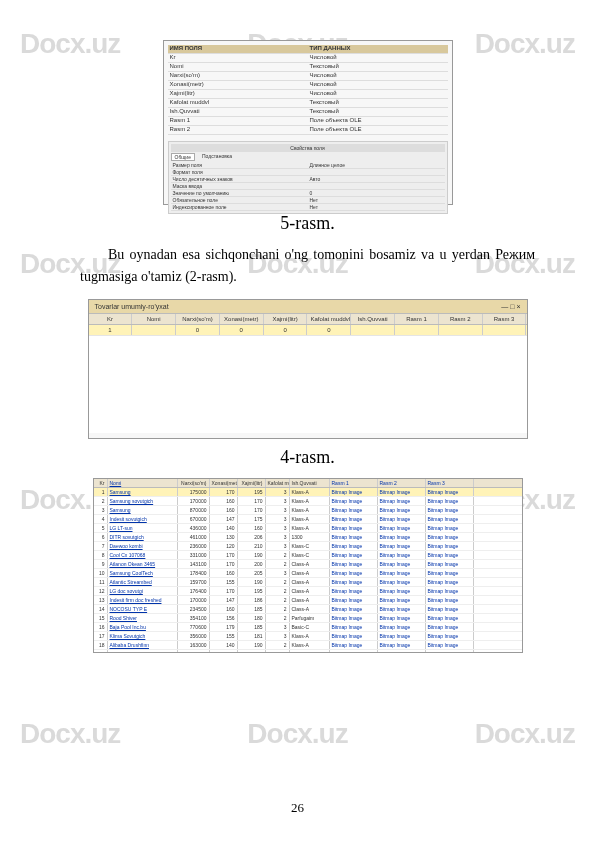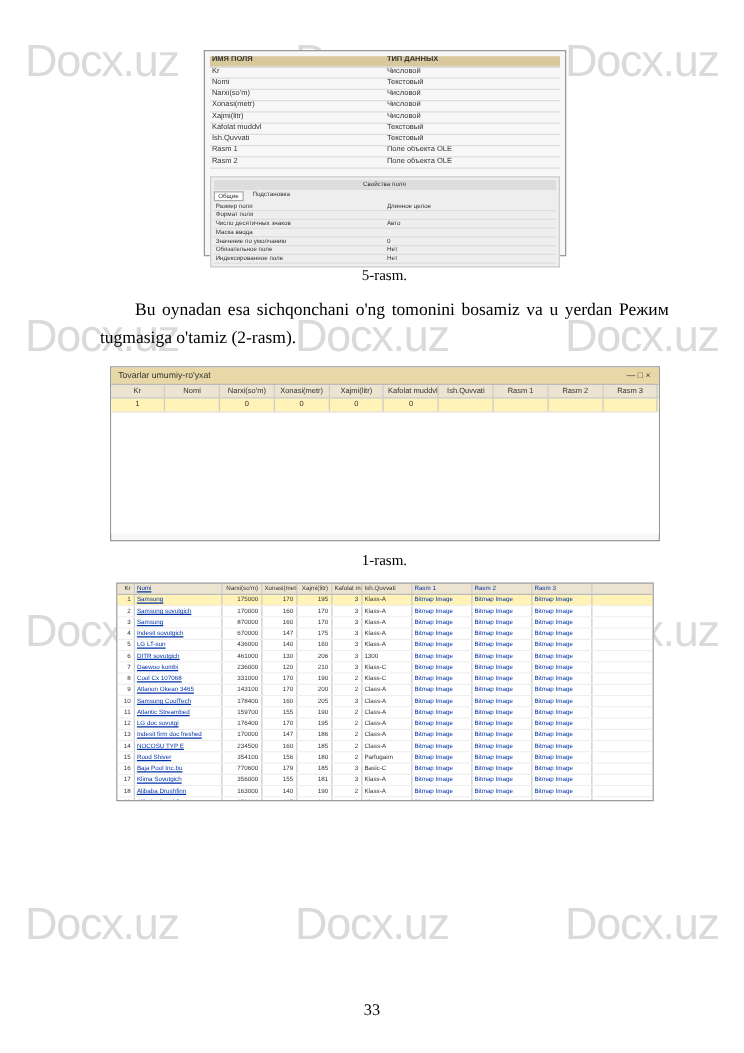--- a/index.html
+++ b/index.html
@@ -14,22 +14,22 @@
   .watermark-row {
     position: absolute;
     width: 100%;
     display: flex;
     justify-content: space-between;
     padding: 0 20px;
     pointer-events: none;
   }
   .watermark {
     font-family: Arial, sans-serif;
-    font-size: 36px;
-    font-weight: normal;
+    font-size: 28px;
+    font-weight: bold;
     color: rgba(150,150,150,0.35);
     letter-spacing: -1px;
   }
   .content {
     position: absolute;
     top: 0; left: 0;
     width: 595px;
     padding: 40px 60px 0 80px;
   }
   .screenshot {
@@ -47,21 +47,21 @@
   .shot5-lower {
     margin-top: 6px;
     background: #eee;
     border: 1px solid #ccc;
     padding: 2px;
   }
   .shot5-lower-title { background: #ddd; text-align: center; font-size: 5px; padding: 1px; }
   .shot5-lower-row { display: flex; border-bottom: 1px solid #ddd; height: 7px; font-size:5px;}
   .caption {
     text-align: center;
-    font-size: 12px;
+    font-size: 18px;
     margin: 4px 0 10px 0;
   }
   .para {
     font-size: 14px;
     line-height: 1.6;
     text-align: justify;
     text-indent: 28px;
     margin-bottom: 10px;
   }
   .shot6 { width: 440px; height: 140px; }
@@ -263,21 +263,21 @@
           <div class="shot6-td">0</div>
           <div class="shot6-td">0</div>
           <div class="shot6-td"></div>
           <div class="shot6-td"></div>
           <div class="shot6-td"></div>
           <div class="shot6-td"></div>
         </div>
     </div>
   </div>
 
-  <div class="caption">1-rasm.</div>
+  <div class="caption">4-rasm.</div>
 
 
   <div class="screenshot shot7">
     <div class="shot7-header" id="shot7-header">
         <div class="shot7-th c0">Kr</div>
         <div class="shot7-th c1">Nomi</div>
         <div class="shot7-th c2">Narxi(so'm)</div>
         <div class="shot7-th c3">Xonasi(metr)</div>
         <div class="shot7-th c4">Xajmi(litr)</div>
         <div class="shot7-th c5">Kafolat muddvl</div>
@@ -514,13 +514,13 @@
           <div class="shot7-td c7">Bitmap Image</div>
           <div class="shot7-td c8">Bitmap Image</div>
           <div class="shot7-td c9">Bitmap Image</div>
         </div>
       </div>
   </div>
 
 
 </div>
 
-<div class="pagenum">33</div>
+<div class="pagenum">26</div>
 
 </body></html>

